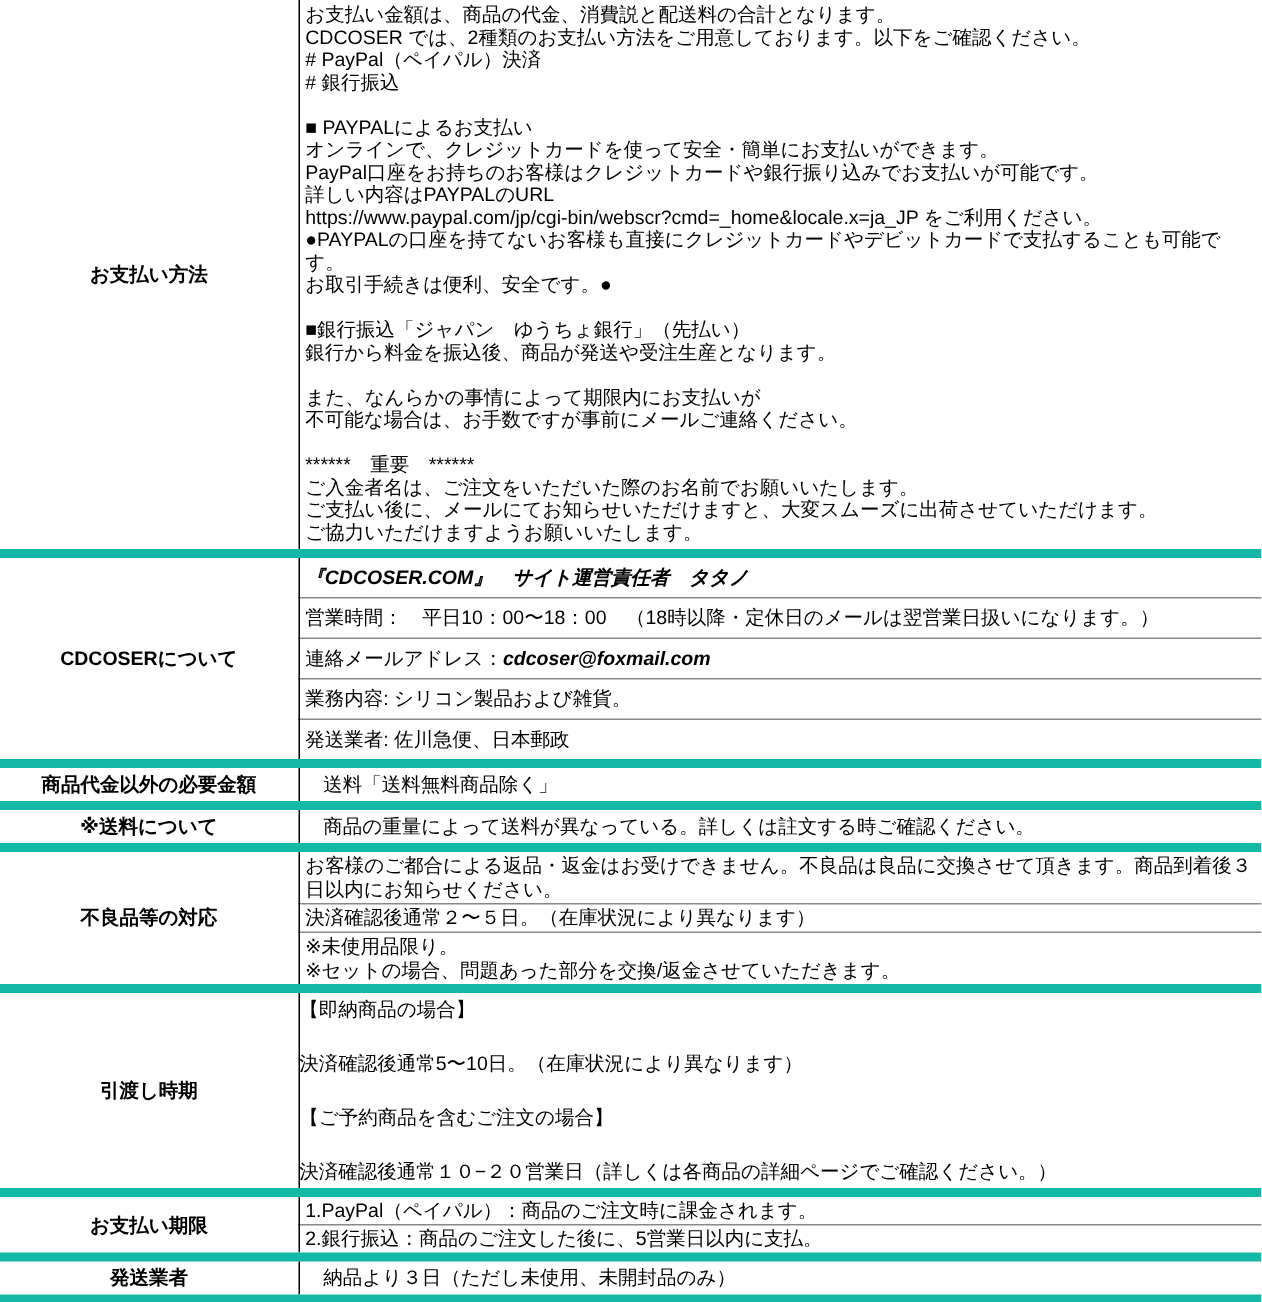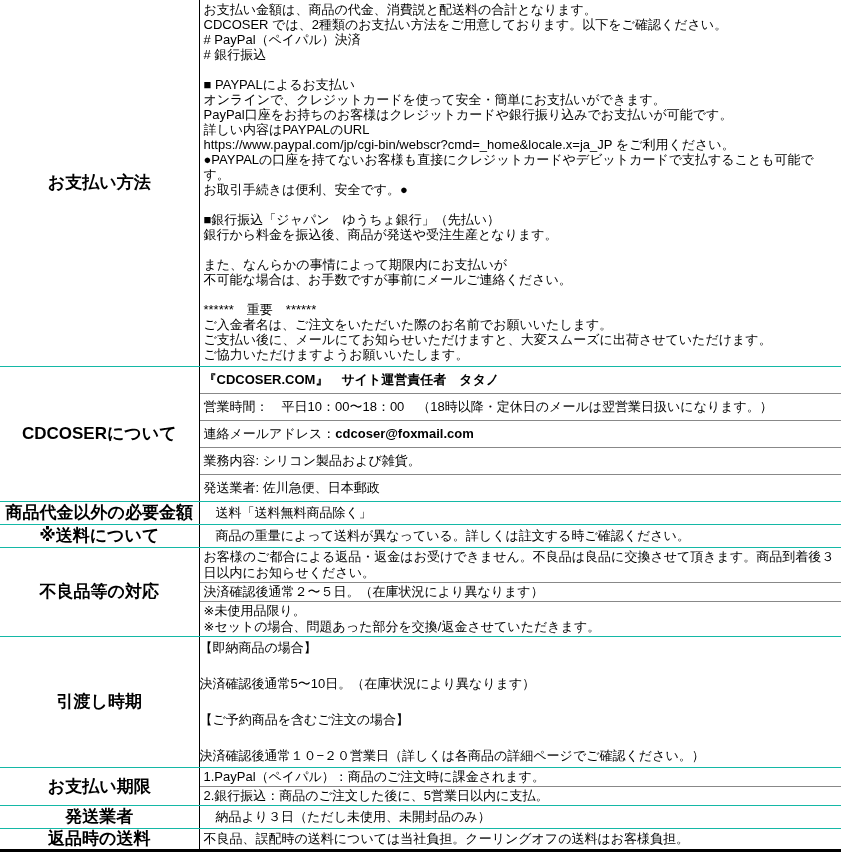--- a/index.html
+++ b/index.html
@@ -23,35 +23,35 @@
     border-bottom: 3px solid #000000;
   }
   col.c1 { width: 199px; }
   col.c2 { width: 642px; }
   th {
     font-weight: bold;
     text-align: center;
     vertical-align: middle;
     padding: 2px 4px;
     border-right: 1px solid #000000;
-    font-size: 17px;
+    font-size: 13px;
     line-height: 16px;
   }
   td {
     padding: 2px 4px;
     vertical-align: middle;
     line-height: 16px;
     overflow-wrap: break-word;
   }
   
-  .bb { border-bottom: 1px solid #14b8a6; }
+  .bb { border-bottom: 6px solid #14b8a6; }
   .gb { border-bottom: 1px solid #888888; }
   .pre { white-space: pre-wrap; }
   .top { vertical-align: top; }
-  .bold { font-weight: bold; }
+  .bold { font-weight: bold; font-style: italic; }
   td.payment-body {
     line-height: 15px;
     padding: 2px 4px 4px 4px;
   }
   td.tall { padding: 5px 4px; }
   td.mid  { padding: 3px 16px; }
   td.slim { padding: 1px 4px; }
   td.delivery-body { line-height: 18px; padding: 2px 0; }
 </style>
 </head>

